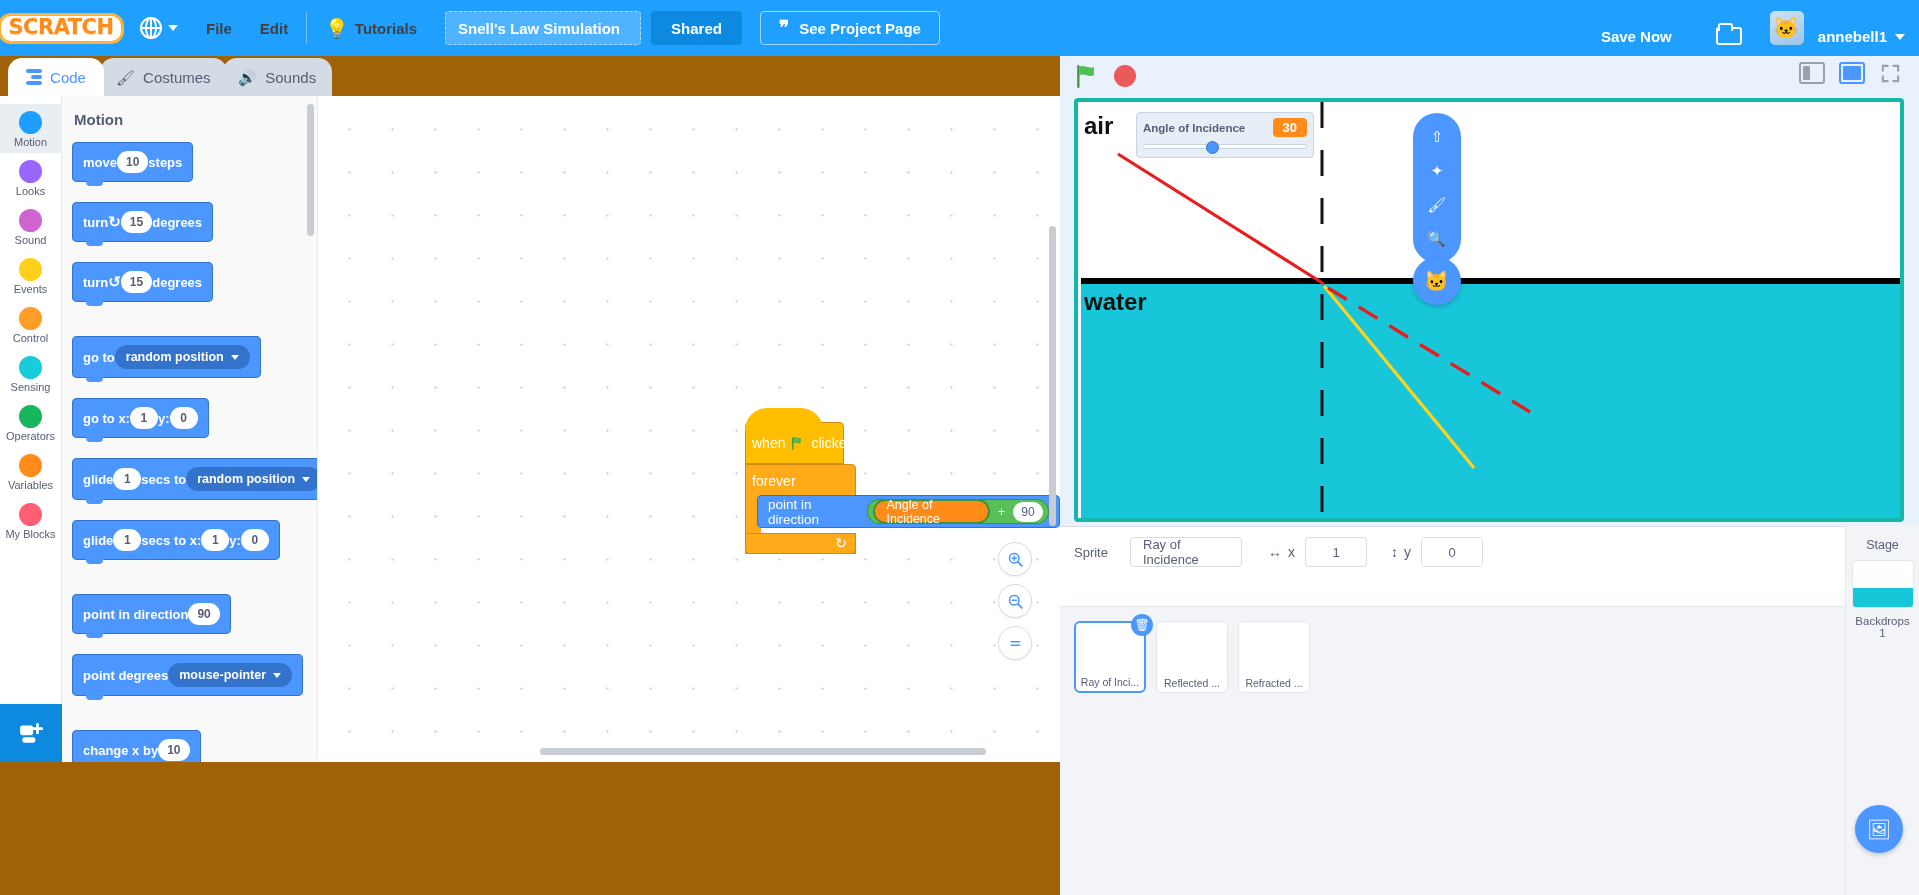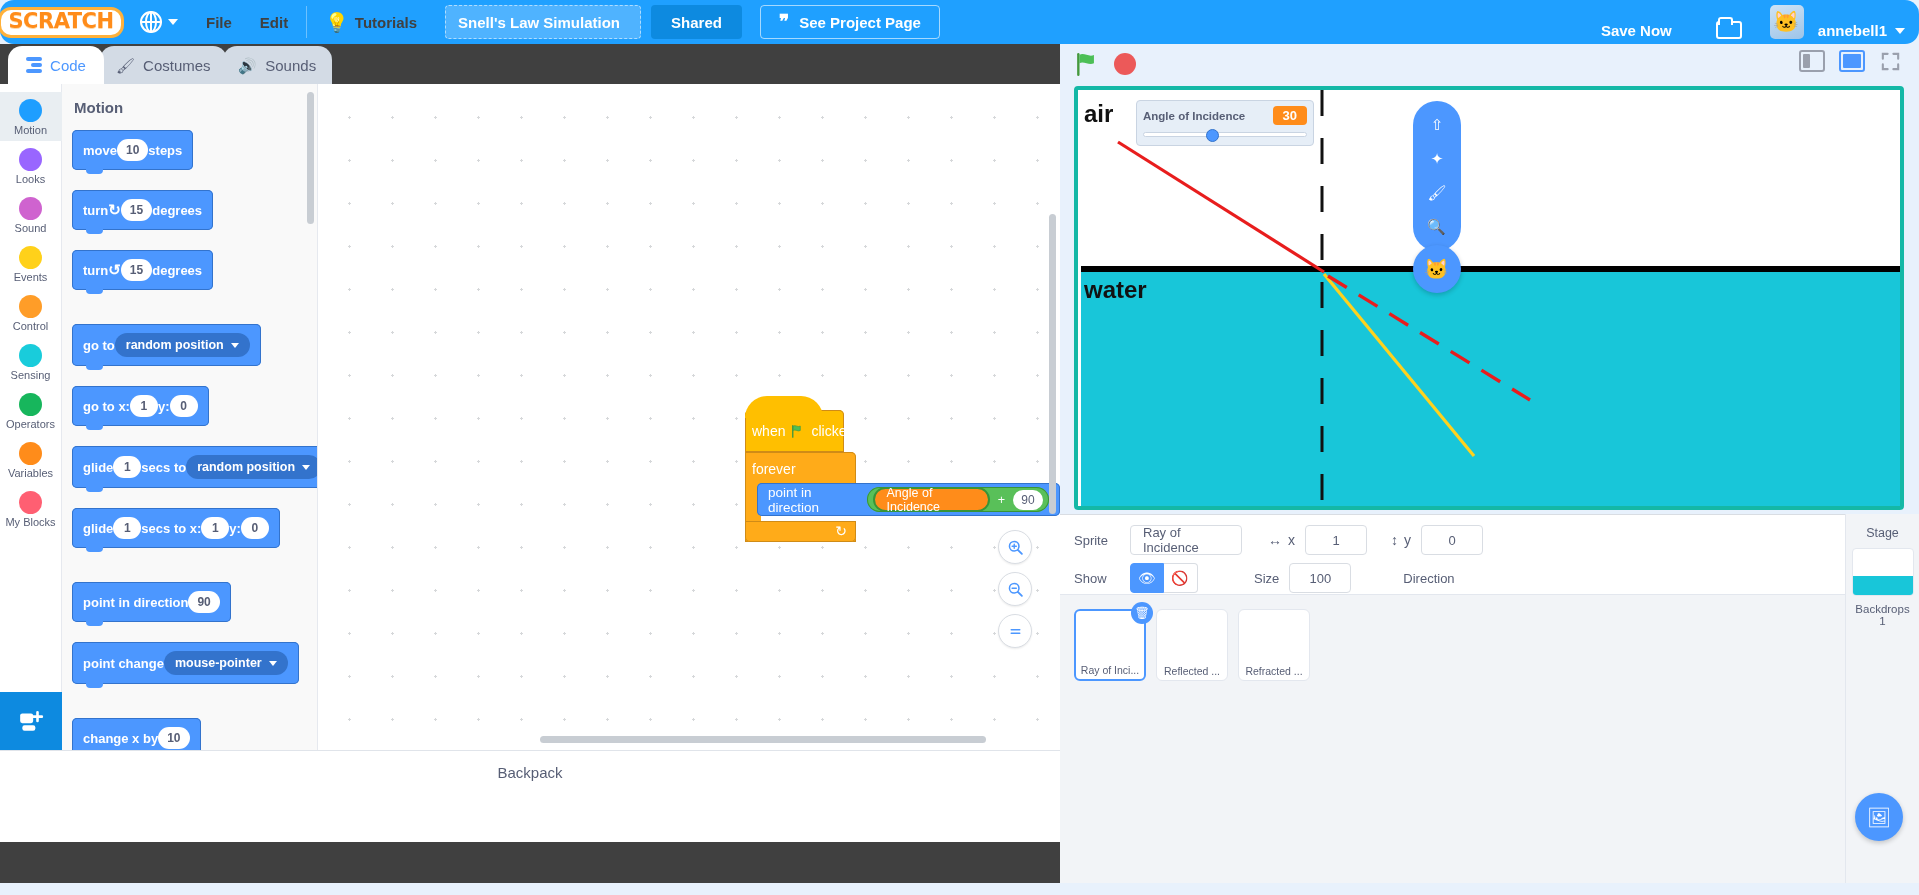--- a/index.html
+++ b/index.html
@@ -7,22 +7,22 @@
   body {
     font-family: "Liberation Sans", sans-serif;
     background:#e8f1fc;
     font-size:13px;
     color:#575e75;
     -webkit-font-smoothing:antialiased;
   }
 
   
   #menubar {
-    height:44px; background:#1fa0ff; display:flex; align-items:center;
-    padding:0 14px; color:#fff; position:relative;border-radius:14px;
+    height:56px; background:#1fa0ff; display:flex; align-items:center;
+    padding:0 14px; color:#fff; position:relative;
   }
   .mb-logo {
     width:94px; height:34px; border-radius:6px;
     display:flex; align-items:center; justify-content:center;
     margin-right:18px; background:transparent;
   }
   .scratch-word {
     font-family:"DejaVu Sans", sans-serif;
     font-weight:bold; font-size:21px; letter-spacing:-0.5px;
     color:#ff8c1a; background:#fff; padding:1px 7px 3px 7px;
@@ -76,21 +76,21 @@
   }
   .avatar {
     width:34px;height:34px;border-radius:5px;margin-right:8px;
     background:linear-gradient(160deg,#cfe3f5,#9dc4e8);
     display:flex;align-items:center;justify-content:center;font-size:21px;
   }
   .username { font-size:15px; font-weight:bold; display:flex; align-items:center; gap:8px; cursor:pointer;}
 
   
   #body { display:flex; height:839px; }
-  #left { width:1060px; position:relative; background:#404040; }
+  #left { width:1060px; position:relative; background:#a16207; }
   #right { width:859px; position:relative; }
 
   
   #tabs { display:flex; height:40px; padding-left:8px; align-items:flex-end; }
   .tab {
     height:38px; min-width:96px; padding:0 16px; background:#d3dbe5; color:#575e75;
     border-radius:14px 14px 0 0; display:flex; align-items:center; justify-content:center;
     gap:8px; font-size:15px; margin-right:-4px; cursor:pointer; font-weight:normal;
   }
   .tab.active { background:#fff; color:#4c97ff; z-index:3; position:relative; }
@@ -519,21 +519,21 @@
           </div><br>
 
           <div style="height:14px"></div>
 
           <div class="blk">
             <span>point in direction</span>
             <span class="oval-in">90</span>
           </div><br>
 
           <div class="blk">
-            <span>point change</span>
+            <span>point degrees</span>
             <span class="drop-in">
               <span>mouse-pointer</span>
               <span class="dcaret"></span>
             </span>
           </div><br>
 
           <div style="height:14px"></div>
 
           <div class="blk">
             <span>change x by</span>
@@ -598,23 +598,20 @@
                 <path d="M5 8h10M5 12h10" stroke="#4c97ff" stroke-width="1.8" stroke-linecap="round"></path>
               </svg>
           </div>
         </div>
 
         <div class="hscroll"></div>
         <div class="vscroll"></div>
       </div>
     </div>
 
-    <div id="backpack">
-      <span>Backpack</span>
-    </div>
   </div>
 
   <div id="right">
 
     <div id="stage-header">
       <div class="greenflag" style="margin-left:0px">
         <svg viewBox="0 0 24 24" width="26" height="26">
           <path d="M4 3 L4 22" stroke="#45993d" stroke-width="2.2" stroke-linecap="round"></path>
           <path d="M5 3.6 C9 1 13.8 6 18.4 3.6 L18.4 11.3 C13.8 13.8 9 8.8 5 11.3 Z" fill="#4cbf56"></path>
         </svg>
@@ -668,30 +665,20 @@
             <span>↔</span>
             <span>x</span>
           </span>
           <span class="si-field" style="width:62px;justify-content:center">1</span>
           <span class="si-axis" style="margin-left:14px">
             <span>↕</span>
             <span>y</span>
           </span>
           <span class="si-field" style="width:62px;justify-content:center">0</span>
         </div>
-        <div class="si-row" style="margin-top:4px">
-          <span class="si-lbl">Show</span>
-          <span class="eye-group">
-            <span class="eye-btn on">👁</span>
-            <span class="eye-btn">🚫</span>
-          </span>
-          <span class="si-lbl" style="width:auto;margin-left:46px">Size</span>
-          <span class="si-field" style="width:62px;justify-content:center">100</span>
-          <span class="si-lbl" style="width:auto;margin-left:42px">Direction</span>
-        </div>
       </div>
 
       <div id="sprite-list">
         <div class="sprite-card sel">
           <div class="del-badge">🗑</div>
           <div class="nm">Ray of Inci...</div>
         </div>
         <div class="sprite-card">
           <div class="nm">Reflected ...</div>
         </div>

